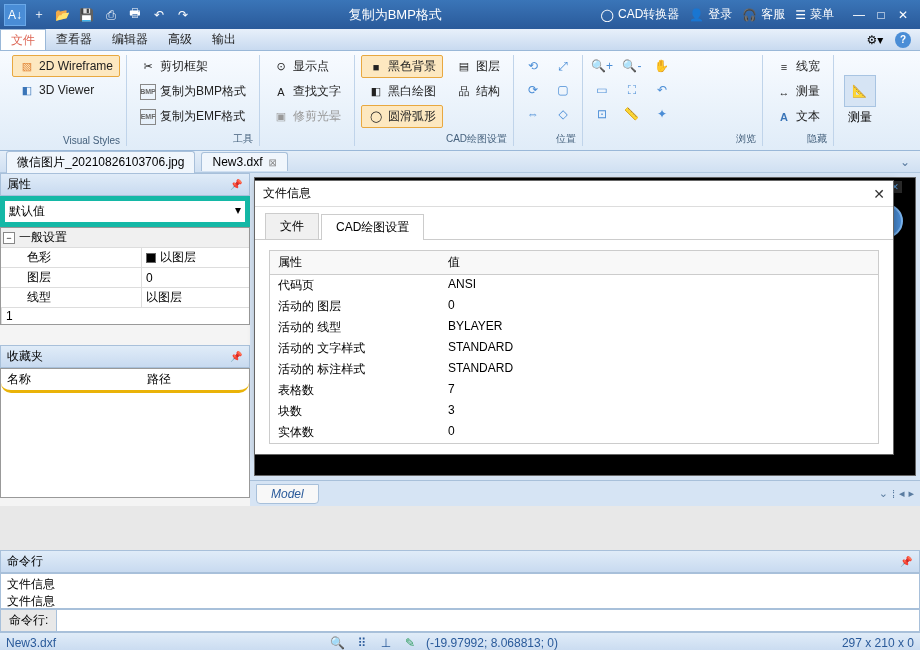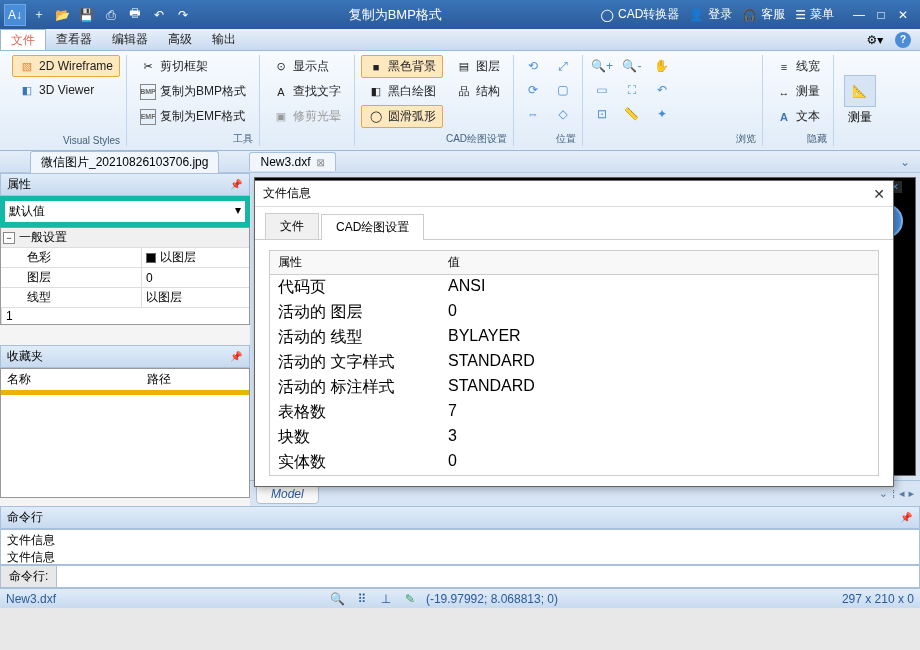--- a/index.html
+++ b/index.html
@@ -24,21 +24,21 @@
 .rib-grp-body { flex:1; display:flex; flex-direction:column; gap:2px; }
 .rib-grp-lbl { text-align:right; font-size:10px; color:#44607c; padding-top:2px; }
 .rib-btn { display:flex; align-items:center; gap:4px; padding:2px 6px; cursor:pointer; border:1px solid transparent; border-radius:2px; font-size:12px; color:#222; }
 .rib-btn.sel { background:#fde8c0; border:1px solid #e8a840; }
 .rib-ico { width:16px; height:16px; display:flex; align-items:center; justify-content:center; font-size:11px; }
 .rib-small-row { display:flex; gap:4px; }
 .rib-small { width:26px; height:22px; display:flex; align-items:center; justify-content:center; cursor:pointer; border:1px solid transparent; font-size:12px; color:#4a8dd6;}
 .rib-big { width:40px; display:flex; flex-direction:column; align-items:center; gap:2px; cursor:pointer; }
 .rib-big-ico { width:32px; height:32px; background:#d6e4f4; border:1px solid #a8c4e2; display:flex; align-items:center; justify-content:center; }
 .tabs-row { height:22px; background:linear-gradient(#e4eef8,#d0e0f2); display:flex; align-items:center; padding:0 6px; gap:6px; border-bottom:1px solid #b0c8e0; }
-.file-tab { padding:2px 10px; background:#f0f6fc; border:1px solid #a8c0da; border-bottom:none; border-radius:3px 3px 0 0; cursor:pointer; display:flex; align-items:center; gap:6px;margin-left:24px; }
+.file-tab { padding:2px 10px; background:#f0f6fc; border:1px solid #a8c0da; border-bottom:none; border-radius:3px 3px 0 0; cursor:pointer; display:flex; align-items:center; gap:6px; }
 .file-tab .x { font-size:10px; color:#888;}
 .tabs-row .drop{margin-left:auto;color:#5a7ca0;cursor:pointer;padding:0 4px;}
 .main { display:flex; height:333px; }
 .left-col { width:250px; display:flex; flex-direction:column; background:#f4f4f4; }
 .panel-hdr { background:linear-gradient(#e0ecf8,#c8daf0); padding:2px 6px; display:flex; align-items:center; font-size:12px; border:1px solid #a8c0da; }
 .panel-hdr .pin{margin-left:auto;font-size:10px;cursor:pointer;}
 .prop-sel { background:#fff; border:5px solid #14b8a6; padding:2px 4px; display:flex; align-items:flex-start; }
 .prop-sel .dd{margin-left:auto;}
 .prop-tbl { background:#fff; border:1px solid #999; font-size:12px; }
 .prop-grp-hdr { display:flex; align-items:center; gap:4px; padding:1px 2px; background:#f0f0f0; }
@@ -49,21 +49,21 @@
 .swatch{width:10px;height:10px;background:#000;border:1px solid #666;}
 .canvas-wrap { flex:1; display:flex; flex-direction:column; background:#d6e4f4; position:relative; }
 .canvas { flex:1; background:#000; margin:4px; position:relative; border:1px solid #666; }
 .view-bubbles{position:absolute;top:2px;right:12px;display:flex;gap:2px;}
 .vb{width:16px;height:14px;background:#2a2a2a;border:1px solid #000;color:#5aa0e0;font-size:9px;display:flex;align-items:center;justify-content:center;cursor:pointer;}
 .round-btn{position:absolute;top:26px;right:12px;width:34px;height:34px;border-radius:50%;background:#4a8dd6;border:2px solid #7ab4f0;color:#fff;display:flex;align-items:center;justify-content:center;cursor:pointer;font-size:14px;}
 .model-row { height:26px; display:flex; align-items:center; padding:0 6px; background:#d6e4f4; border-top:1px solid #a8c0da; }
 .model-tab { padding:2px 14px; background:#f8f8f8; border:1px solid #a8c0da; border-radius:0 0 4px 4px; cursor:pointer; font-style:italic; color:#2a5a9a; }
 .model-right{margin-left:auto;display:flex;align-items:center;gap:4px;color:#5a7ca0;}
 .model-right .sc{font-size:11px;}
-.cmd-panel{background:#fff;}
+.cmd-panel{background:#fff;margin-top:44px;}
 .cmd-body { height:36px; background:#fff; border:1px solid #a8c0da; padding:2px 6px; overflow:auto; }
 .cmd-body div{font-size:12px;}
 .cmd-input-row { display:flex; background:#f4f4f4; border:1px solid #a8c0da; }
 .cmd-lbl { padding:2px 8px; background:#e8e8e8; border-right:1px solid #a8c0da; }
 .cmd-input { flex:1; padding:2px 6px; background:#fff; }
 .status-bar { height:20px; background:linear-gradient(#e0ecf8,#c8daf0); display:flex; align-items:center; padding:0 6px; border-top:1px solid #a8c0da; font-size:11px; color:#2a5a9a; }
 .sb-left{}
 .sb-mid{margin-left:auto;display:flex;gap:8px;align-items:center;}
 .sb-ico{width:16px;height:16px;display:flex;align-items:center;justify-content:center;}
 .sb-right{margin-left:auto;padding-left:10px;}
@@ -71,27 +71,27 @@
 .dlg-title { padding:4px 8px; background:#fff; display:flex; align-items:center; font-size:13px; border-bottom:1px solid #ddd;}
 .dlg-close { margin-left:auto; font-size:14px; cursor:pointer; color:#333; }
 .dlg-tabs { display:flex; padding:6px 10px 0; gap:2px; border-bottom:1px solid #ccc; }
 .dlg-tab { padding:4px 14px; border:1px solid #ccc; border-bottom:none; background:#f0f0f0; cursor:pointer; font-size:12px; }
 .dlg-tab.active { background:#fff; position:relative; top:1px;}
 .dlg-body { padding:10px 14px; min-height:200px; }
 .info-tbl { border:1px solid #ccc; }
 .info-hdr { display:flex; background:#f8f8f8; border-bottom:1px solid #ccc; }
 .info-hdr div { padding:3px 8px; font-size:12px; }
 .info-row { display:flex; }
-.info-row div { padding:2px 8px; font-size:16px; }
+.info-row div { padding:2px 8px; font-size:12px; }
 .col-k{width:170px;}
 .col-v{flex:1;}
 .dlg-ftr { display:flex; justify-content:flex-end; padding:8px 12px; border-top:1px solid #eee; }
 .dlg-ok { padding:3px 28px; background:linear-gradient(#f8f8f8,#e0e0e0); border:1px solid #888; cursor:pointer; }
 .fav-body{background:#fff;border:1px solid #999;height:130px;}
-.fav-hdr{display:flex;border-bottom:5px solid #eab308;}
+.fav-hdr{display:flex;border-bottom:3px solid #eab308;border-radius:10px;}
 .fav-hdr div{padding:2px 6px;font-size:12px;}
 .emf{font-size:7px;border:1px solid #888;padding:0 1px;color:#666;font-weight:bold;}
 </style>
 </head>
 <body>
 
 <div class="title-bar">
   <div class="tb-left">
     <div class="tb-icon app">A↓</div>
     <div class="tb-icon">＋</div>

